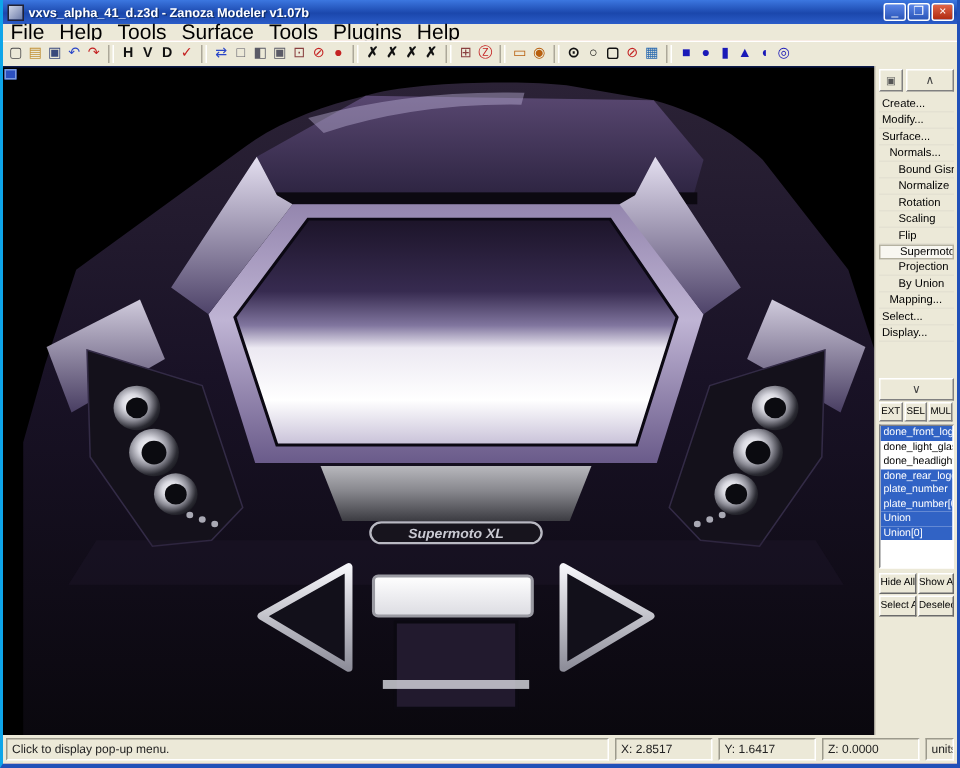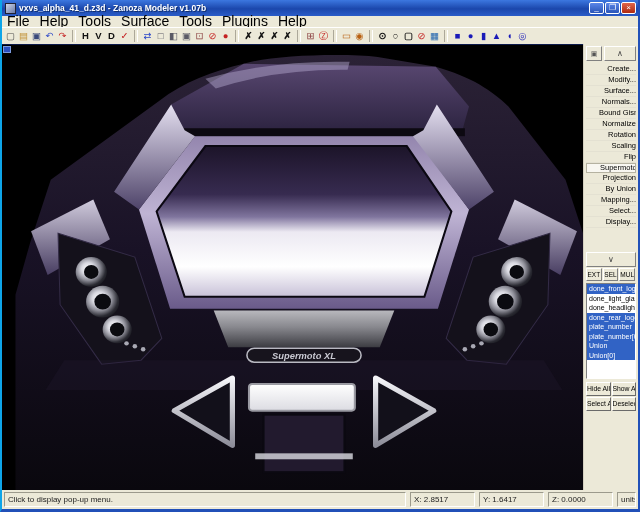--- a/index.html
+++ b/index.html
@@ -39,21 +39,21 @@
              border:1px solid #7a9ae0;box-sizing:border-box;}
   .viewport svg{position:absolute;inset:0;}
   
   .sidebar{position:absolute;top:44px;bottom:19px;left:581px;right:0;background:#ece9d8;
            padding:2px 2px 0 2px;box-sizing:border-box;border-left:1px solid #d4d0c0;}
   .sb-top{display:flex;gap:2px;margin-bottom:3px;}
   .sb-iconbtn{width:14px;height:13px;border:1px solid;border-color:#fff #808080 #808080 #fff;
               background:#ece9d8;font-size:7px;display:flex;align-items:center;justify-content:center;color:#555;}
   .sb-chev{flex:1;height:13px;border:1px solid;border-color:#fff #808080 #808080 #fff;background:#ece9d8;
            font-size:8px;display:flex;align-items:center;justify-content:center;color:#444;}
-  .sb-menu{font-size:7.5px;color:#000;text-align:right;}
+  .sb-menu{font-size:7.5px;color:#000;}
   .sm{height:10px;line-height:10px;white-space:nowrap;overflow:hidden;border-bottom:1px solid #e4e1d2;}
   .i0{padding-left:2px;}.i1{padding-left:7px;}.i2{padding-left:13px;}
   .hl{background:#f8f7f1;border:1px solid #b5b2a1;height:8px;line-height:8px;}
   .sb-gap{height:24px;}
   .sb-tabs{display:flex;margin-top:1px;}
   .sb-tab{flex:1;height:11px;font-size:6.5px;text-align:center;line-height:11px;color:#000;
           border:1px solid;border-color:#fff #808080 #808080 #fff;background:#ece9d8;margin-right:1px;}
   .sb-list{height:94px;background:#fff;border:1px solid;border-color:#808080 #fff #fff #808080;
            overflow:hidden;margin-top:2px;}
   .sb-li{height:9.5px;line-height:9.5px;font-size:7px;padding-left:2px;white-space:nowrap;

